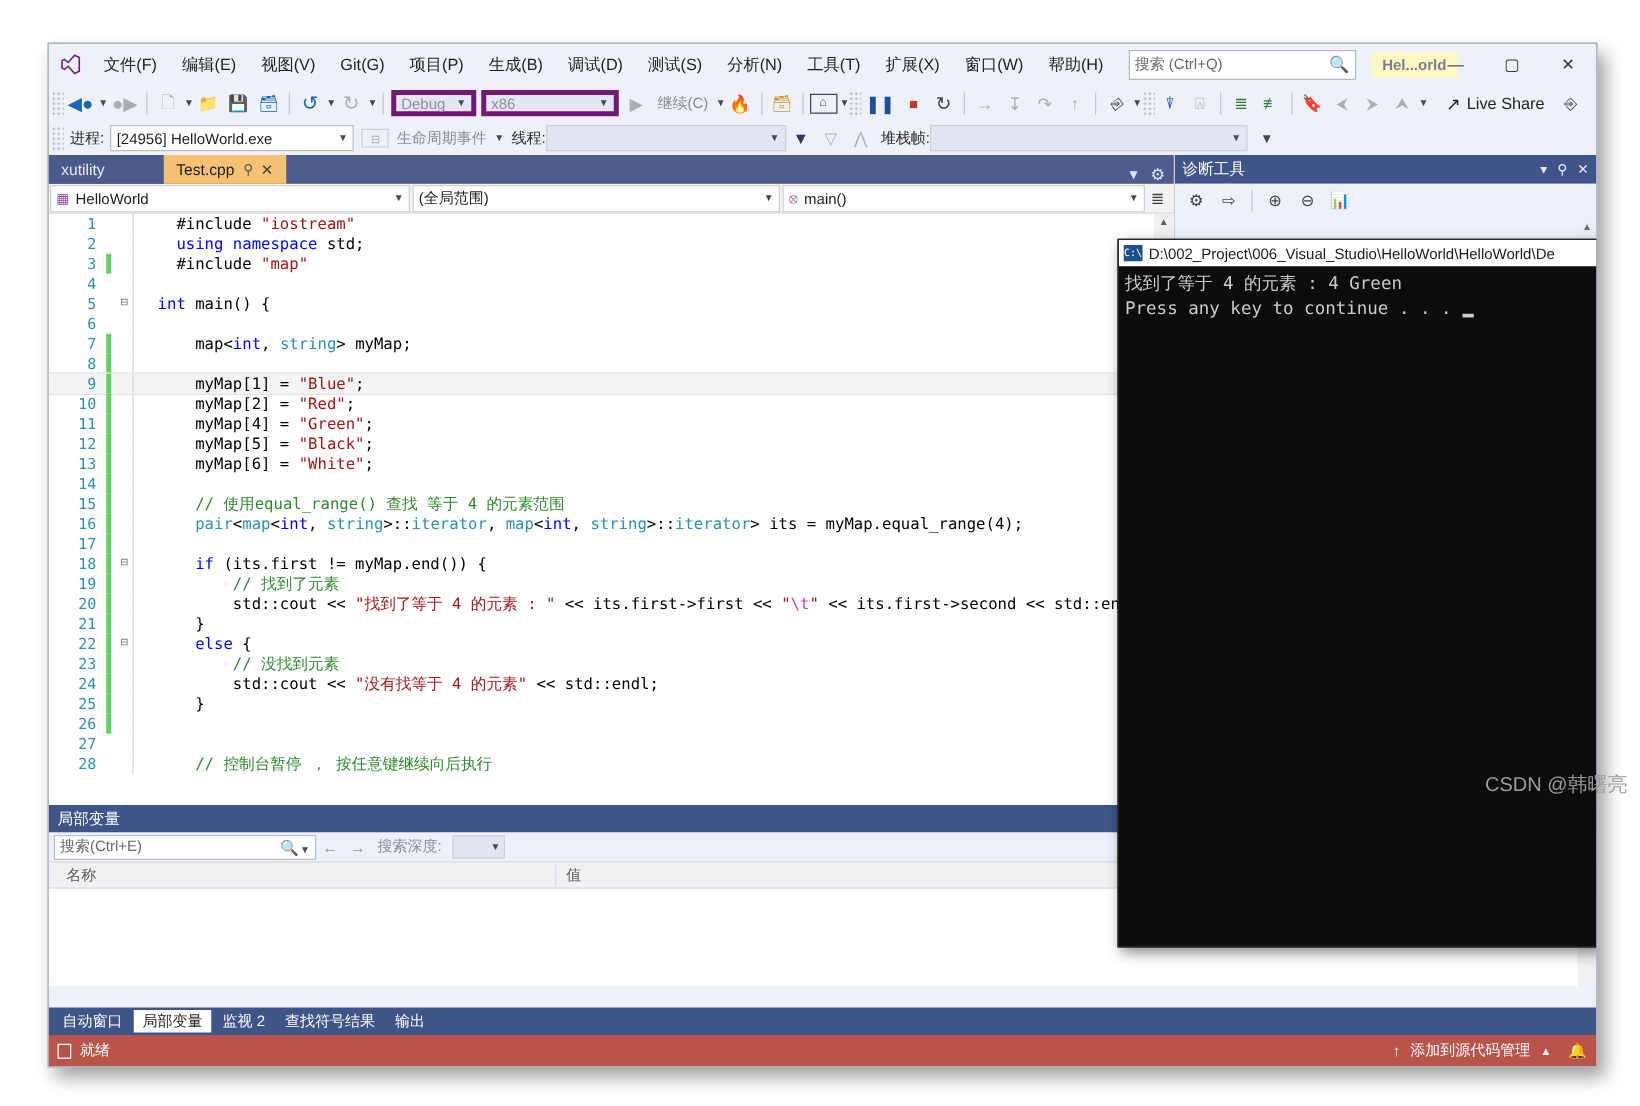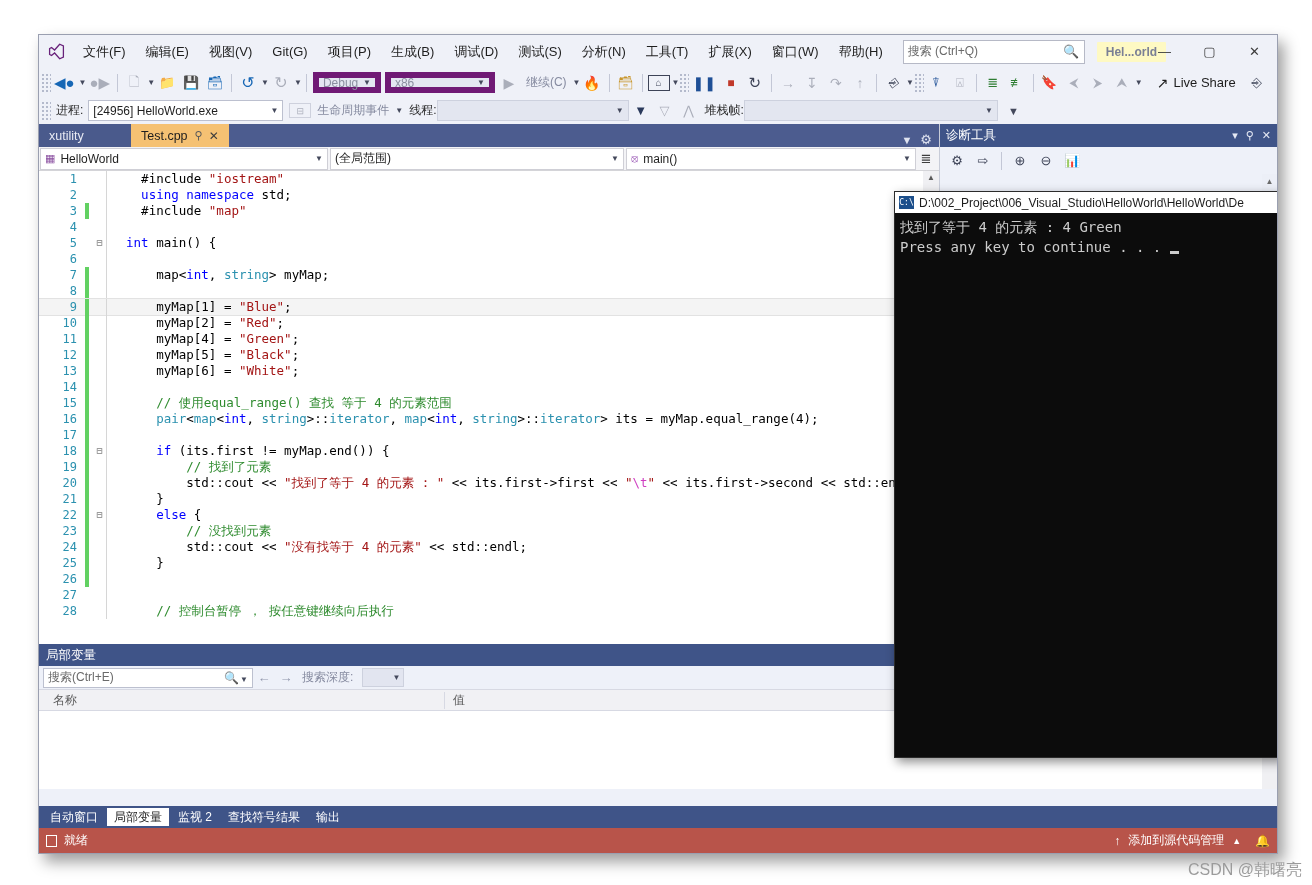--- a/index.html
+++ b/index.html
@@ -2,21 +2,21 @@
 <html><head>
 <meta charset="utf-8">
 <style>
   * { box-sizing: border-box; margin: 0; padding: 0; }
   html, body {
     width: 1312px; height: 885px;
     background: #ffffff;
     font-family: "Liberation Sans", sans-serif;
     overflow: hidden;
   }
-  #root { position: relative; width: 1312px; height: 885px; background:#fff; }
+  #root { position: relative; width: 1312px; height: 643px; background:#fff; }
 
   
   .vs-window {
     position: absolute; left: 38px; top: 34px;
     width: 1240px; height: 820px;
     background: #eef1f9;
     border: 1px solid #9a9fb0;
     box-shadow: 6px 8px 14px rgba(0,0,0,0.38);
     overflow: hidden;
   }
@@ -59,21 +59,21 @@
   .tb-grip { width:10px; height:20px; background:
     radial-gradient(circle, #aab0c4 1px, transparent 1px) 0 0/4px 4px; opacity:.85; }
   .tb-btn {
     min-width:22px; height:22px; display:flex; align-items:center; justify-content:center;
     font-size:13px; color:#3d4357; margin:0 1px; padding: 0 2px;
   }
   .tb-btn.dis { opacity:.38; }
   .tb-sep { width:1px; height:18px; background:#c3c7d6; margin:0 4px; }
   .tb-caret { font-size:8px; color:#44495c; margin-left:1px; }
   .tb-combo {
-    height:21px; background:#e4e7f1; border:6px solid #701a75; font-size:12px;
+    height:21px; background:#e4e7f1; border:4px solid #701a75; font-size:12px;
     color:#8b8fa0; display:flex; align-items:center; padding:0 4px; margin:0 2px;
     justify-content:space-between;
   }
   .tb-label { font-size:12px; color:#2c2c2c; margin:0 5px; white-space:nowrap; }
   .tb-label.dim { color:#868ba0; }
   .tb-text { font-size:12px; color:#2b2b2b; white-space:nowrap; }
   .tb-input {
     height:21px; background:#fff; border:1px solid #bcc0cf; font-size:12px;
     color:#1e1e1e; display:flex; align-items:center; padding:0 4px; justify-content:space-between;
   }

